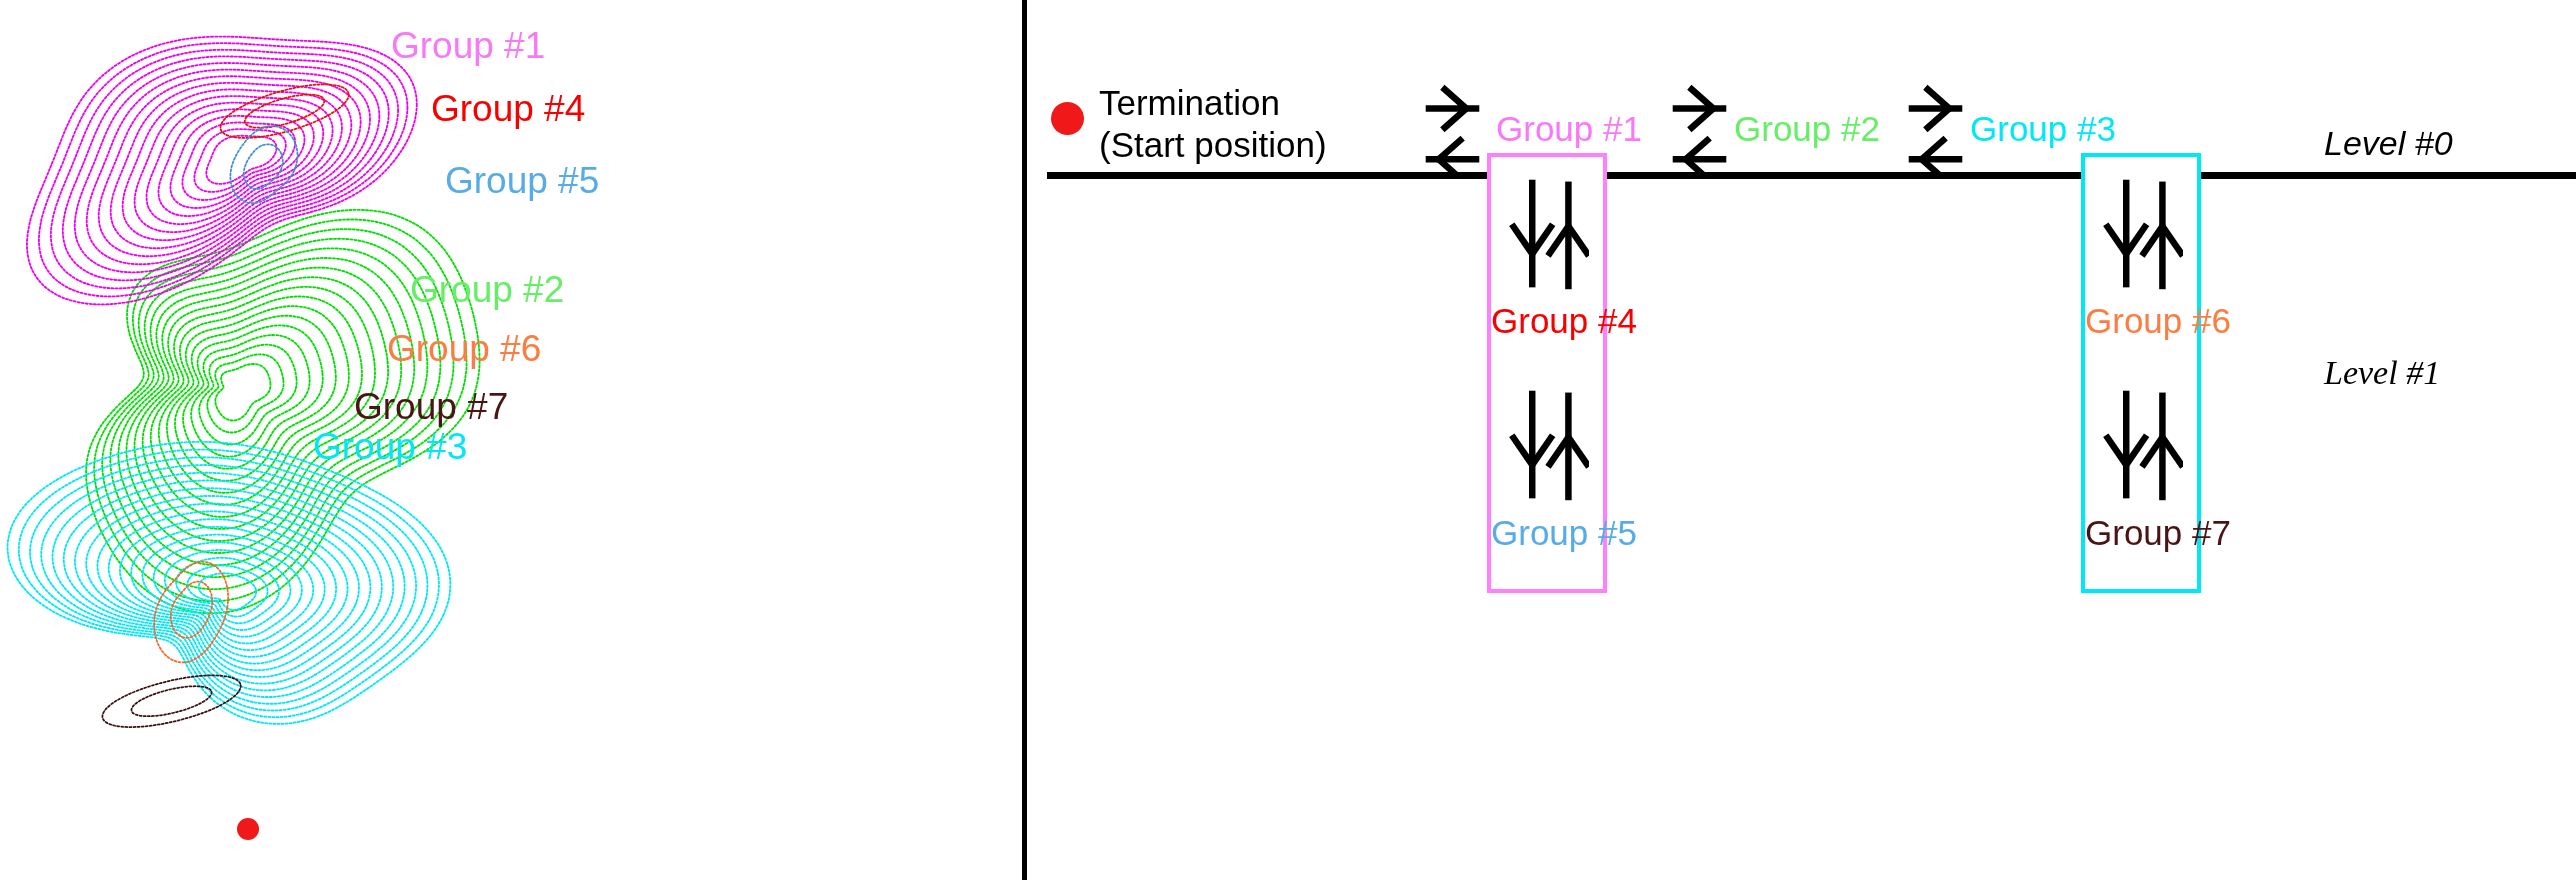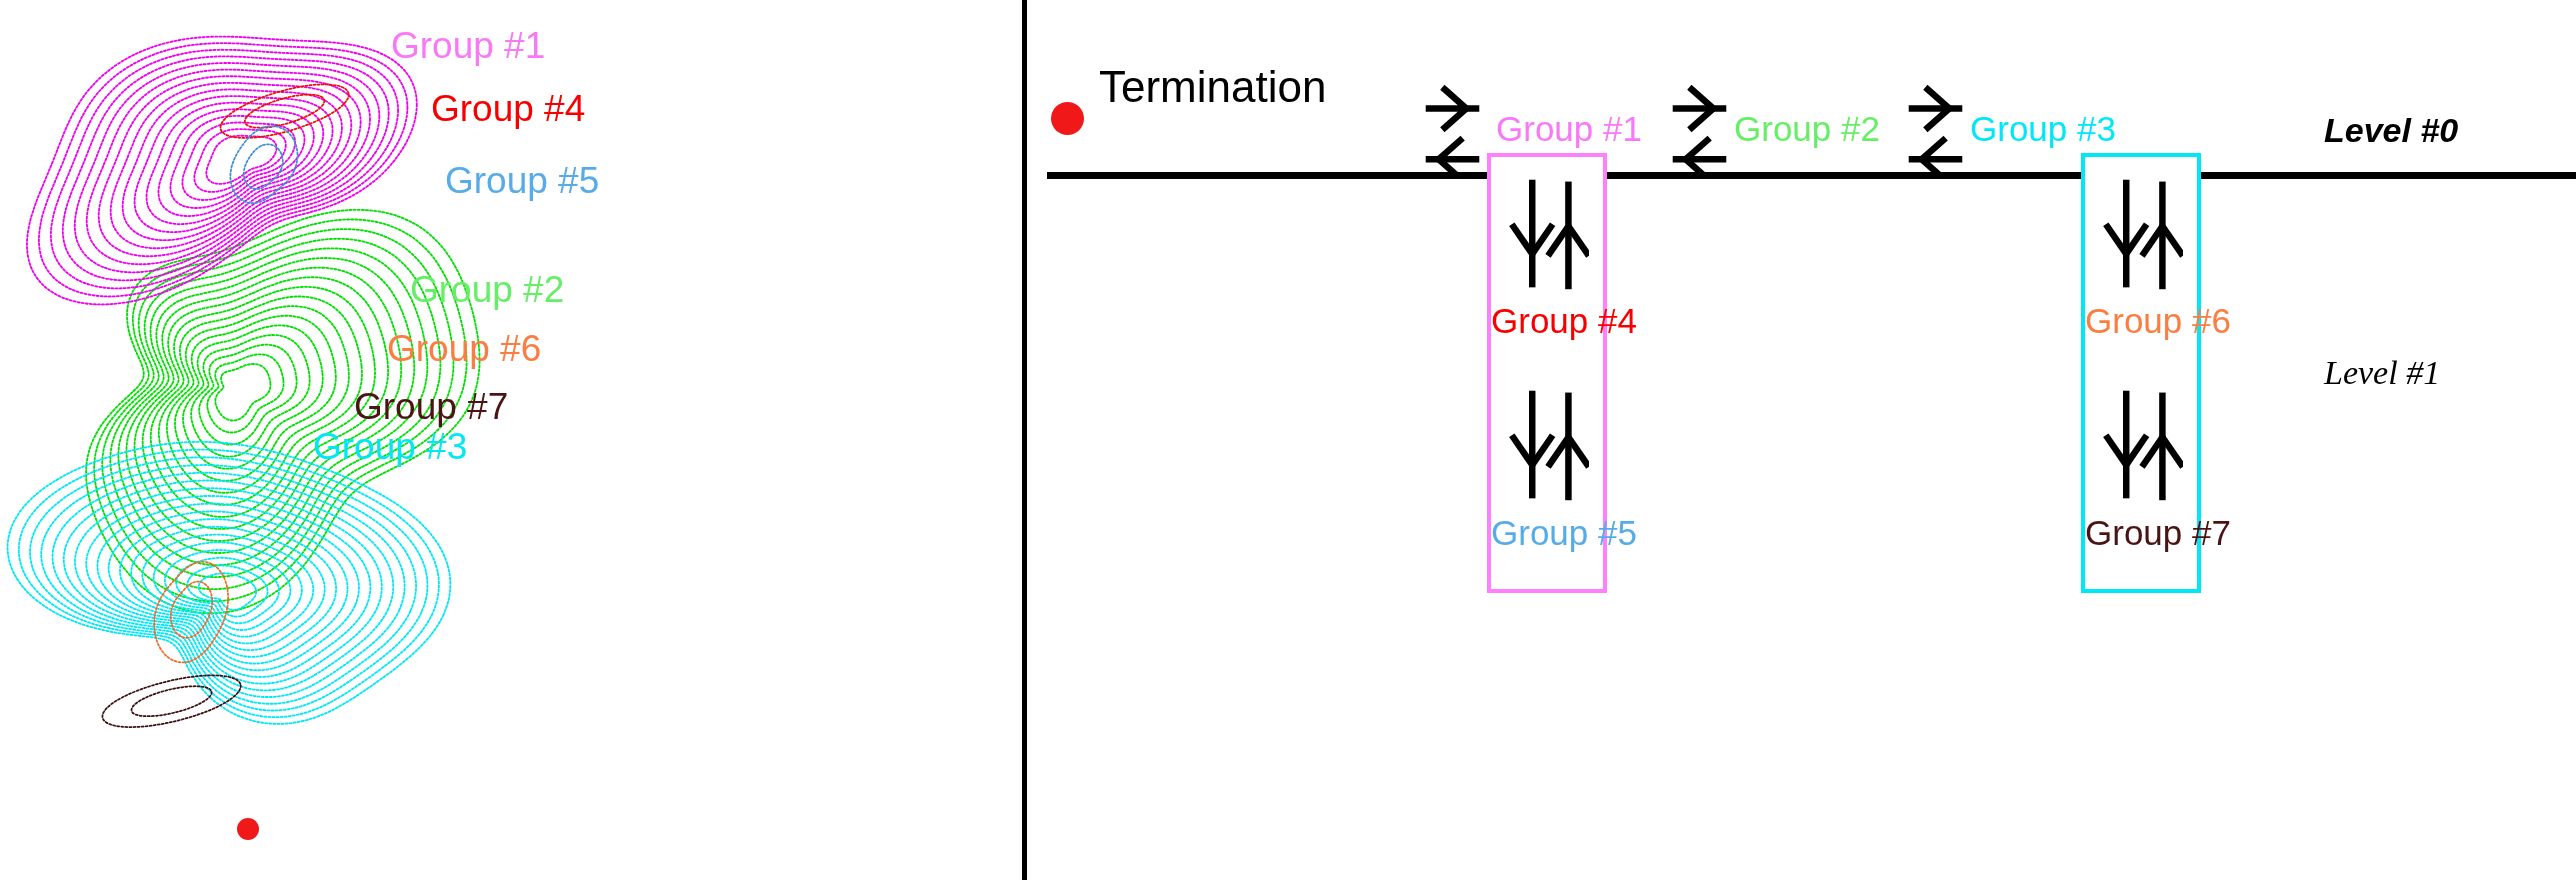--- a/index.html
+++ b/index.html
@@ -17,21 +17,21 @@
   .contour-path{fill:none;stroke-linecap:round;stroke-linejoin:round;
                 stroke-dasharray:2.2 2.2;}
   .grp-label{position:absolute;white-space:nowrap;font-weight:400;}
 
   
   #level-divider{position:absolute;left:22px;top:172px;width:1529px;height:6.5px;background:#000;}
   .level-tag{position:absolute;font-style:italic;font-size:34px;color:#000;white-space:nowrap;}
 
   #termination-dot{position:absolute;left:26px;top:102px;width:33px;height:33px;
                    border-radius:50%;background:#f01818;}
-  #termination-text{position:absolute;left:74px;top:66px;font-size:44px;color:#000;
+  #termination-text{position:absolute;left:74px;top:82px;font-size:35px;color:#000;
                     line-height:42px;white-space:nowrap;}
 
   .legend-grp{position:absolute;font-size:35px;white-space:nowrap;}
 
   .hglyph{position:absolute;width:61px;height:97px;}
   .vglyph{position:absolute;width:82px;height:116px;}
 
   .lvlbox{position:absolute;background:#fff;box-sizing:border-box;}
   .boxlabel{position:absolute;font-size:35px;white-space:nowrap;text-align:center;}
 </style>
@@ -114,20 +114,21 @@
     <div id="start-marker" style="position: absolute; border-radius: 50%; left: 237px; top: 818px; width: 22px; height: 22px; background: rgb(240, 24, 24);"></div>
   </div>
 
   <div id="panel-divider"></div>
 
   <div id="panel-right">
 
     <div id="termination-dot"></div>
     <div id="termination-text">
       <div>Termination</div>
+      <div>(Start position)</div>
     </div>
 
     <svg class="hglyph" style="left:397px;top:78px;" viewBox="0 0 66 105">
       <g stroke="#000" stroke-width="7" fill="none" stroke-linecap="butt">
         <line x1="4" y1="33" x2="62" y2="33"></line>
         <polyline points="22,10 48,33 22,56"></polyline>
         <line x1="4" y1="88" x2="62" y2="88"></line>
         <polyline points="44,65 18,88 44,111"></polyline>
       </g>
     </svg>
@@ -146,21 +147,21 @@
     <svg class="hglyph" style="left:880px;top:78px;" viewBox="0 0 66 105">
       <g stroke="#000" stroke-width="7" fill="none" stroke-linecap="butt">
         <line x1="4" y1="33" x2="62" y2="33"></line>
         <polyline points="22,10 48,33 22,56"></polyline>
         <line x1="4" y1="88" x2="62" y2="88"></line>
         <polyline points="44,65 18,88 44,111"></polyline>
       </g>
     </svg>
     <div class="legend-grp" id="G2" style="left: 945px; top: 109px; color: rgb(0, 232, 248);">Group #3</div>
 
-    <div class="level-tag" style="left:1299px;top:111px;font-weight:bold;">Level #0</div>
+    <div class="level-tag" style="left:1299px;top:124px;">Level #0</div>
 
     <div id="level-divider"></div>
 
     <div class="lvlbox" id="box-left" style="left:462px;top:153px;width:120px;height:440px;border:4.6px solid #ff80ff;">
       <svg class="vglyph" style="left:15.8px;top:18.5px;" viewBox="0 0 88 125">
         <g stroke="#000" stroke-width="7" fill="none" stroke-linecap="butt">
           <line x1="27" y1="4" x2="27" y2="120"></line>
           <polyline points="5,52 27,84 49,52"></polyline>
           <line x1="66" y1="6" x2="66" y2="122"></line>
           <polyline points="44,86 66,54 88,86"></polyline>

